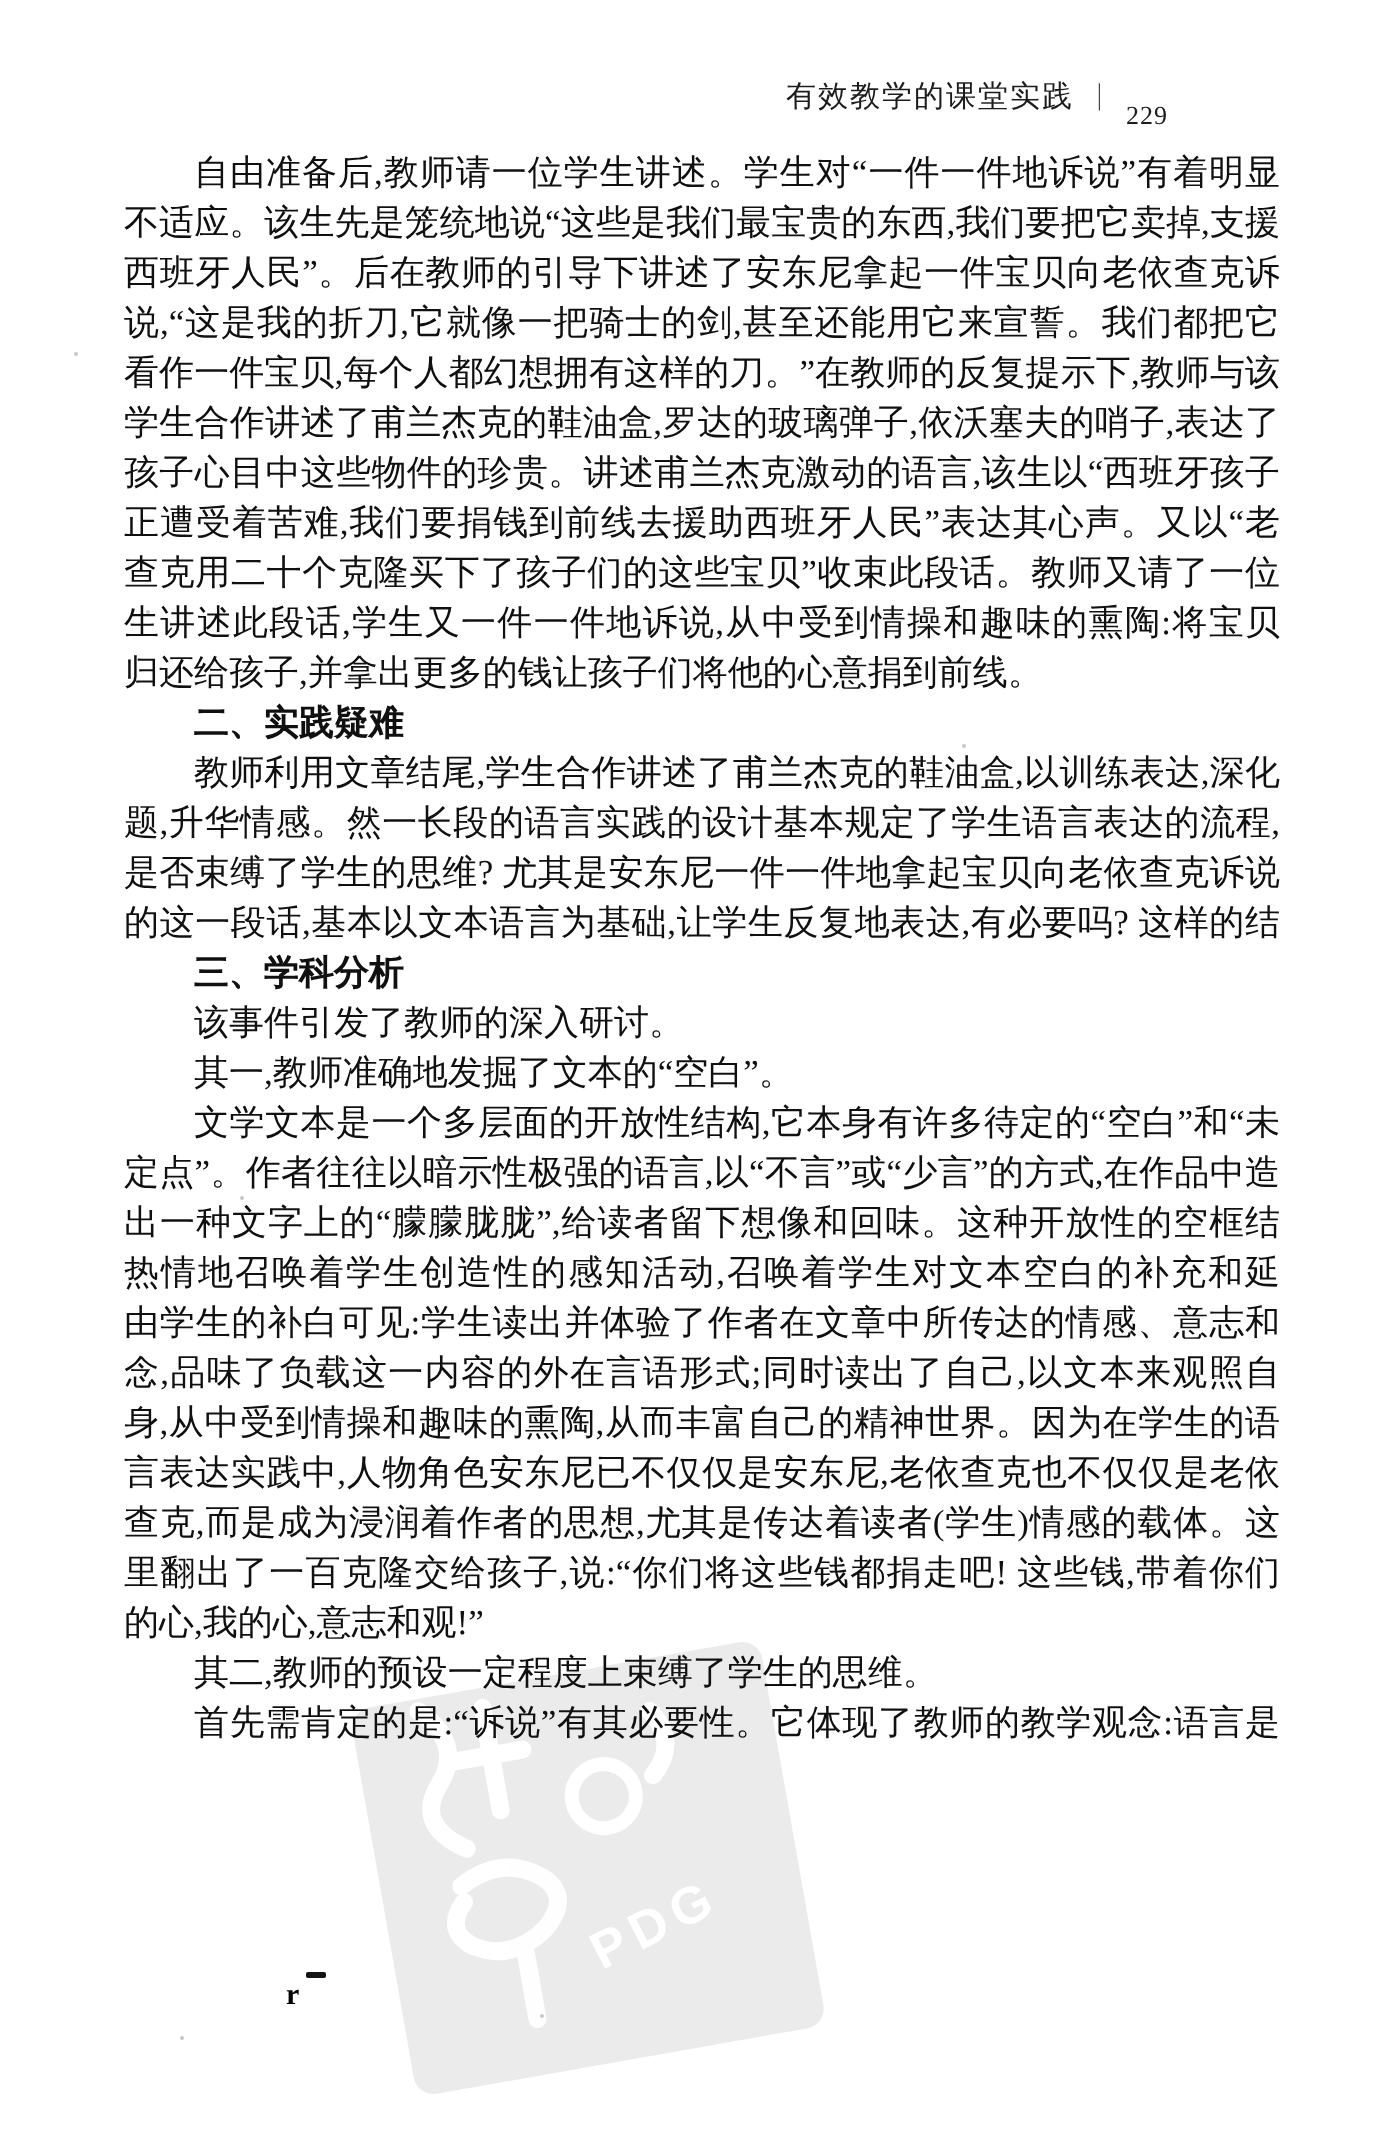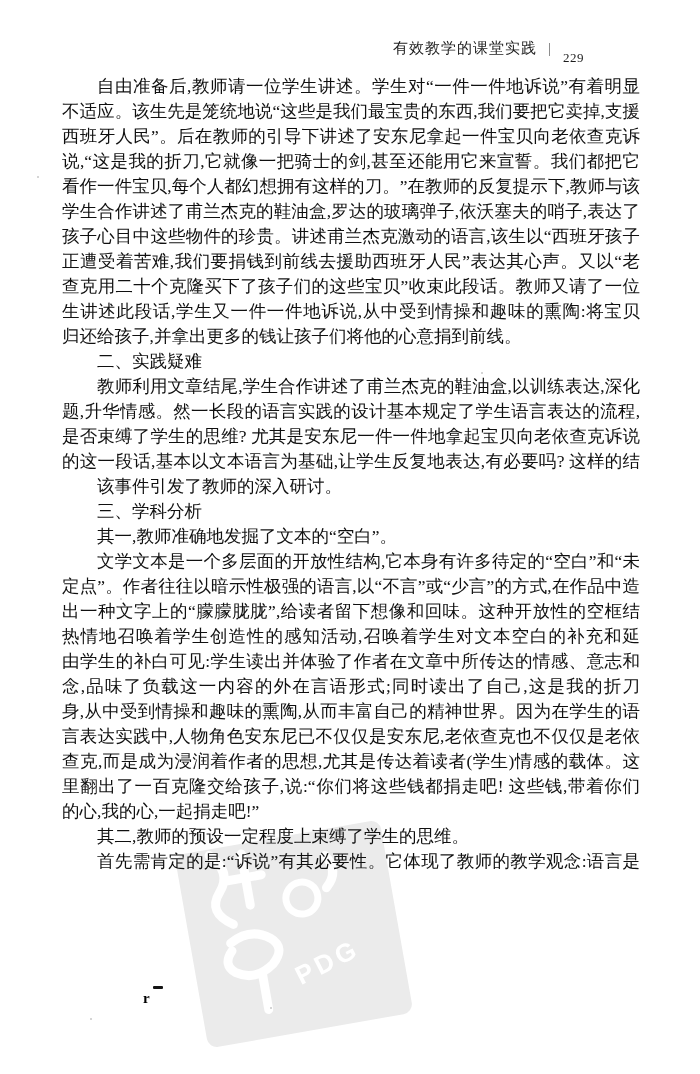--- a/index.html
+++ b/index.html
@@ -27,21 +27,21 @@
     font-size:17.5px;line-height:25px;height:25px;
     color:#101010;
     text-align:justify;
     overflow:hidden;
     white-space:normal;
   }
   .line.j{text-align-last:justify;}
   .line.indent{text-indent:35px;}
   .line.heading{
     font-family:"Liberation Sans","DejaVu Sans",sans-serif;
-    font-weight:400;
+    font-weight:700;
     text-align-last:auto;
   }
 
   
   .seal{
     position:absolute;left:190px;top:836px;width:208px;height:196px;
     background:#ebebeb;border-radius:10px;
     transform:rotate(-10deg);
     z-index:1;
   }
@@ -102,34 +102,34 @@
       <div class="line j">孩子心目中这些物件的珍贵。讲述甫兰杰克激动的语言,该生以“西班牙孩子</div>
       <div class="line j">正遭受着苦难,我们要捐钱到前线去援助西班牙人民”表达其心声。又以“老依</div>
       <div class="line j">查克用二十个克隆买下了孩子们的这些宝贝”收束此段话。教师又请了一位学</div>
       <div class="line j">生讲述此段话,学生又一件一件地诉说,从中受到情操和趣味的熏陶:将宝贝</div>
       <div class="line">归还给孩子,并拿出更多的钱让孩子们将他的心意捐到前线。</div>
       <div class="line heading indent">二、实践疑难</div>
       <div class="line indent j">教师利用文章结尾,学生合作讲述了甫兰杰克的鞋油盒,以训练表达,深化主</div>
       <div class="line j">题,升华情感。然一长段的语言实践的设计基本规定了学生语言表达的流程,</div>
       <div class="line j">是否束缚了学生的思维? 尤其是安东尼一件一件地拿起宝贝向老依查克诉说</div>
       <div class="line j">的这一段话,基本以文本语言为基础,让学生反复地表达,有必要吗? 这样的结</div>
+      <div class="line heading indent">三、学科分析</div>
       <div class="line indent">该事件引发了教师的深入研讨。</div>
-      <div class="line heading indent">三、学科分析</div>
       <div class="line indent">其一,教师准确地发掘了文本的“空白”。</div>
       <div class="line indent j">文学文本是一个多层面的开放性结构,它本身有许多待定的“空白”和“未</div>
       <div class="line j">定点”。作者往往以暗示性极强的语言,以“不言”或“少言”的方式,在作品中造</div>
       <div class="line j">出一种文字上的“朦朦胧胧”,给读者留下想像和回味。这种开放性的空框结构</div>
       <div class="line j">热情地召唤着学生创造性的感知活动,召唤着学生对文本空白的补充和延伸。</div>
       <div class="line j">由学生的补白可见:学生读出并体验了作者在文章中所传达的情感、意志和观</div>
-      <div class="line j">念,品味了负载这一内容的外在言语形式;同时读出了自己,这是我的折刀</div>
+      <div class="line j">念,品味了负载这一内容的外在言语形式;同时读出了自己,以文本来观照自</div>
       <div class="line j">身,从中受到情操和趣味的熏陶,从而丰富自己的精神世界。因为在学生的语</div>
       <div class="line j">言表达实践中,人物角色安东尼已不仅仅是安东尼,老依查克也不仅仅是老依</div>
       <div class="line j">查克,而是成为浸润着作者的思想,尤其是传达着读者(学生)情感的载体。这</div>
       <div class="line j">里翻出了一百克隆交给孩子,说:“你们将这些钱都捐走吧! 这些钱,带着你们</div>
-      <div class="line">的心,我的心,一起捐走吧!”</div>
+      <div class="line">的心,我的心,意志和观!”</div>
       <div class="line indent">其二,教师的预设一定程度上束缚了学生的思维。</div>
       <div class="line indent j">首先需肯定的是:“诉说”有其必要性。它体现了教师的教学观念:语言是</div>
     </main>
 
   <span class="artifact">
     <i class="a-dash"></i>
     <i class="a-r">r</i>
   </span>
 
   <i class="dot" style="left:73px;top:305px;"></i>

